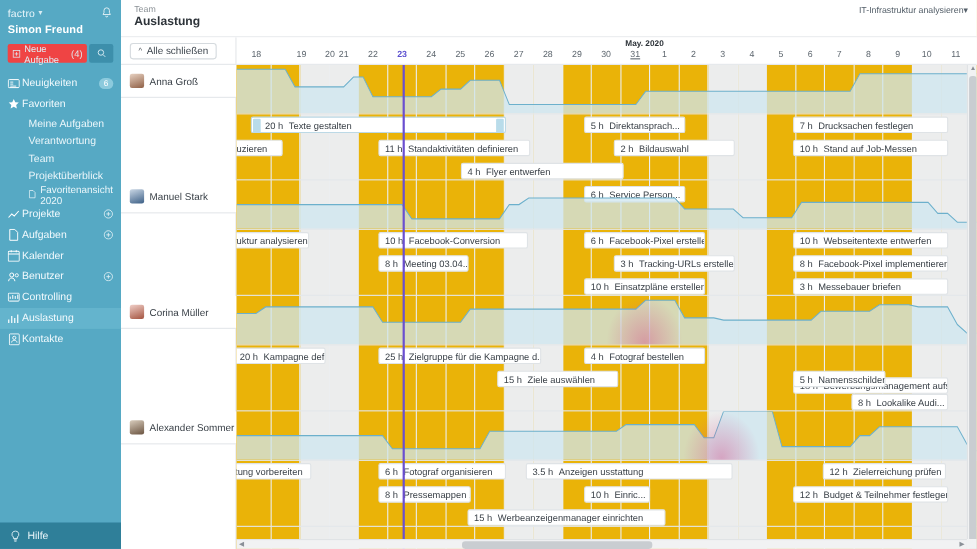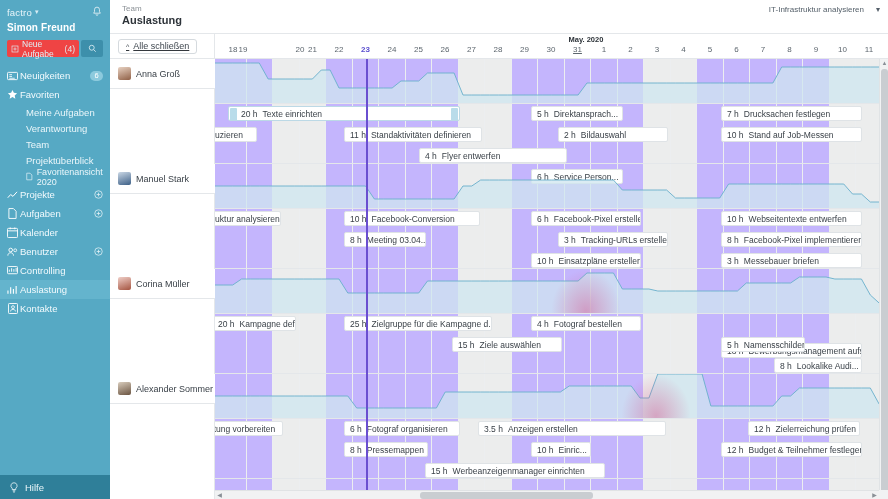--- a/index.html
+++ b/index.html
@@ -66,48 +66,48 @@
   }
 
   
   #main { flex:1; height:499px; display:flex; flex-direction:column; background:#fff; position:relative; }
 
   .topbar { height:34px; border-bottom:1px solid #e4e7ea; display:flex; align-items:flex-start; padding:4px 8px 0 12px; position:relative;}
   .crumbs { flex:1; }
   .crumb-small { font-size:8px; color:#8b9196; line-height:10px; }
   .crumb-title { font-size:11px; font-weight:bold; color:#2d3339; line-height:13px; }
   .topright { display:flex; flex-direction:column; align-items:flex-end; padding-top:1px;}
-  .proj-sel { font-size:8px; color:#55606a; display:flex; align-items:center; gap:12px; margin-bottom:21px;}
+  .proj-sel { font-size:8px; color:#55606a; display:flex; align-items:center; gap:0; margin-bottom:21px;}
   .tools { display:flex; align-items:center; gap:10px; font-size:9px; color:#3c4650; }
   .tool { display:flex; align-items:center; gap:3px; }
   .zoomwrap { display:flex; align-items:center; gap:2px; }
   .ztrack { width:86px; height:1px; background:#6d7781; position:relative; }
   .zthumb { width:9px;height:9px;border-radius:50%;background:#4a5560; position:absolute; left:57px; top:-4px;}
 
   .ruler { height:25px; display:flex; border-bottom:1px solid #e4e7ea; position:relative; background:#fff;}
-  .ruler-left { width:105px; flex:0 0 105px; display:flex; align-items:center; padding-left:8px; border-right:1px solid #e4e7ea;text-decoration:underline;}
+  .ruler-left { width:105px; flex:0 0 105px; display:flex; align-items:center; padding-left:8px; border-right:1px solid #e4e7ea;}
   .closeall {
     border:1px solid #d5dade; border-radius:3px; height:15px; padding:0 7px;
     display:flex; align-items:center; gap:4px; font-size:9px; color:#3f474f; background:#fff;
   }
   .ruler-right { flex:1; position:relative; overflow:hidden; }
   .monthlbl { position:absolute; top:1px; font-size:7.5px; font-weight:bold; color:#2d3339; }
   .daylbl { position:absolute; top:11px; font-size:8px; color:#5d666e; text-align:center; width:26px;}
   .daylbl.today { color:#5b4fcf; font-weight:bold; }
 
   .body { flex:1; display:flex; position:relative; overflow:hidden;}
   .left-col { width:105px; flex:0 0 105px; border-right:1px solid #e4e7ea; position:relative; background:#fff;}
   .person {
     position:absolute; left:0; width:105px; height:30px;
     display:flex; align-items:center; gap:5px; padding-left:8px;
     border-bottom:1px solid #e4e7ea; background:#fff; font-size:9px; color:#3a4148;
   }
   .avatar { width:13px;height:13px;border-radius:2px; flex:0 0 13px; overflow:hidden; position:relative;}
 
-  .grid-area { flex:1; position:relative; overflow:hidden; background:#c4b5fd;text-align:center;}
+  .grid-area { flex:1; position:relative; overflow:hidden; background:#eab308;text-align:center;}
   .daycol { position:absolute; top:0; bottom:0; width:26.5px; border-right:1px solid #eceef0;}
   .daycol.we { background:#eceded; }
   .rowline { position:absolute; left:0; right:0; height:1px; background:#e4e7ea;}
   .chartband { position:absolute; left:0; right:0; height:44px; }
   .chartband svg { display:block; width:100%; height:100%; }
   .todayline { position:absolute; top:0; bottom:0; width:2px; background:#6a4fd0; }
 
   .taskbar {
     position:absolute; height:15px; background:#fff; border:1px solid #dfe3e6;
     border-radius:2px; display:flex; align-items:center; font-size:8.5px;
@@ -351,21 +351,21 @@
     <div class="ruler">
       <div class="ruler-left">
         <div class="closeall">
           <span style="font-size:7px">^</span>
           <span>Alle schließen</span>
         </div>
       </div>
       <div class="ruler-right" id="ruler-right">
         <div class="monthlbl" id="monthlbl" style="left: 353.5px;">May. 2020</div>
       <div class="daylbl" style="left: 5px;">18</div>
-          <div class="daylbl" style="left: 15px;">19</div>
+          <div class="daylbl" style="left: 46px;">19</div>
           <div class="daylbl" style="left: 72px;">20</div>
           <div class="daylbl" style="left: 84.5px;">21</div>
           <div class="daylbl" style="left: 111px;">22</div>
           <div class="daylbl today" style="left: 137.5px;">23</div>
           <div class="daylbl" style="left: 164px;">24</div>
           <div class="daylbl" style="left: 190.5px;">25</div>
           <div class="daylbl" style="left: 217px;">26</div>
           <div class="daylbl" style="left: 243.5px;">27</div>
           <div class="daylbl" style="left: 270px;">28</div>
           <div class="daylbl" style="left: 296.5px;">29</div>
@@ -440,21 +440,21 @@
           <stop offset="0%" stop-color="#cfe5ef"></stop>
           <stop offset="100%" stop-color="#cfe5ef"></stop>
         </linearGradient>
       </defs>
       <path d="M0.0 4.0 L10.3 4.0 L20.5 4.0 L30.8 4.0 L41.1 4.0 L51.3 4.0 L61.6 20.0 L71.8 20.0 L82.1 20.0 L92.4 20.0 L102.6 20.0 L112.9 20.0 L123.2 11.0 L133.4 11.0 L143.7 29.0 L153.9 29.0 L164.2 29.0 L174.5 29.0 L184.7 29.0 L195.0 29.0 L205.3 29.0 L215.5 22.0 L225.8 22.0 L236.1 22.0 L246.3 14.0 L256.6 14.0 L266.8 14.0 L277.1 14.0 L287.4 36.0 L297.6 36.0 L307.9 36.0 L318.2 36.0 L328.4 36.0 L338.7 36.0 L348.9 36.0 L359.2 36.0 L369.5 36.0 L379.7 36.0 L390.0 36.0 L400.3 36.0 L410.5 36.0 L420.8 36.0 L431.1 24.0 L441.3 24.0 L451.6 24.0 L461.8 24.0 L472.1 24.0 L482.4 24.0 L492.6 24.0 L502.9 24.0 L513.2 24.0 L523.4 24.0 L533.7 24.0 L543.9 24.0 L554.2 24.0 L564.5 24.0 L574.7 24.0 L585.0 24.0 L595.3 24.0 L605.5 24.0 L615.8 24.0 L626.1 24.0 L636.3 24.0 L646.6 24.0 L656.8 8.0 L667.1 8.0 L677.4 8.0 L687.6 8.0 L697.9 8.0 L708.2 8.0 L718.4 8.0 L728.7 8.0 L738.9 8.0 L749.2 8.0 L759.5 8.0 L769.7 8.0 L780.0 8.0 L 780 44 L 0 44 Z" fill="#cfe5ef" opacity=".75"></path>
       <path d="M0.0 4.0 L10.3 4.0 L20.5 4.0 L30.8 4.0 L41.1 4.0 L51.3 4.0 L61.6 20.0 L71.8 20.0 L82.1 20.0 L92.4 20.0 L102.6 20.0 L112.9 20.0 L123.2 11.0 L133.4 11.0 L143.7 29.0 L153.9 29.0 L164.2 29.0 L174.5 29.0 L184.7 29.0 L195.0 29.0 L205.3 29.0 L215.5 22.0 L225.8 22.0 L236.1 22.0 L246.3 14.0 L256.6 14.0 L266.8 14.0 L277.1 14.0 L287.4 36.0 L297.6 36.0 L307.9 36.0 L318.2 36.0 L328.4 36.0 L338.7 36.0 L348.9 36.0 L359.2 36.0 L369.5 36.0 L379.7 36.0 L390.0 36.0 L400.3 36.0 L410.5 36.0 L420.8 36.0 L431.1 24.0 L441.3 24.0 L451.6 24.0 L461.8 24.0 L472.1 24.0 L482.4 24.0 L492.6 24.0 L502.9 24.0 L513.2 24.0 L523.4 24.0 L533.7 24.0 L543.9 24.0 L554.2 24.0 L564.5 24.0 L574.7 24.0 L585.0 24.0 L595.3 24.0 L605.5 24.0 L615.8 24.0 L626.1 24.0 L636.3 24.0 L646.6 24.0 L656.8 8.0 L667.1 8.0 L677.4 8.0 L687.6 8.0 L697.9 8.0 L708.2 8.0 L718.4 8.0 L728.7 8.0 L738.9 8.0 L749.2 8.0 L759.5 8.0 L769.7 8.0 L780.0 8.0" fill="none" stroke="#6cb0cc" stroke-width="1"></path>
     </svg>
           </div>
           <div class="taskbar sel" style="left: 13px; width: 232px; top: 47px; padding-left: 12px;">
             <span class="hrs">20 h</span>
-            <span>Texte einrichten</span>
+            <span>Texte gestalten</span>
             <span class="handle l"></span>
             <span class="handle r"></span>
           </div>
           <div class="taskbar" style="left: 316px; width: 92px; top: 47px;">
             <span class="hrs">5 h</span>
             <span>Direktansprach...</span>
           </div>
           <div class="taskbar" style="left: 506px; width: 141px; top: 47px;">
             <span class="hrs">7 h</span>
             <span>Drucksachen festlegen</span>
@@ -591,21 +591,21 @@
           <div style="position: absolute; top: 315px; height: 44px; width: 70px; left: 405.855px; background: radial-gradient(at 50% 95%, rgba(212, 84, 140, 0.45), rgba(212, 84, 140, 0) 70%); pointer-events: none;"></div>
           <div class="taskbar" style="left: -30px; width: 98px; top: 362px;">
             <span>usstattung vorbereiten</span>
           </div>
           <div class="taskbar" style="left: 129px; width: 116px; top: 362px;">
             <span class="hrs">6 h</span>
             <span>Fotograf organisieren</span>
           </div>
           <div class="taskbar" style="left: 263px; width: 188px; top: 362px;">
             <span class="hrs">3.5 h</span>
-            <span>Anzeigen erstellen</span>
+            <span>Anzeigen usstattung</span>
           </div>
           <div class="taskbar" style="left: 533px; width: 112px; top: 362px;">
             <span class="hrs">12 h</span>
             <span>Zielerreichung prüfen</span>
           </div>
           <div class="taskbar" style="left: 129px; width: 84px; top: 383px;">
             <span class="hrs">8 h</span>
             <span>Pressemappen ...</span>
           </div>
           <div class="taskbar" style="left: 316px; width: 60px; top: 383px;">

